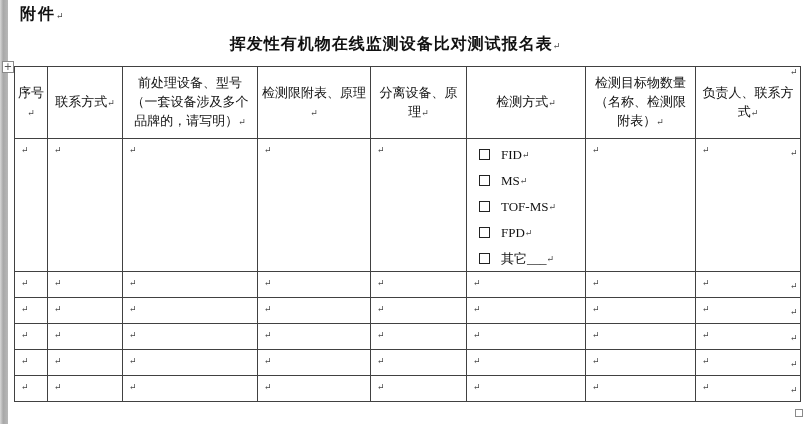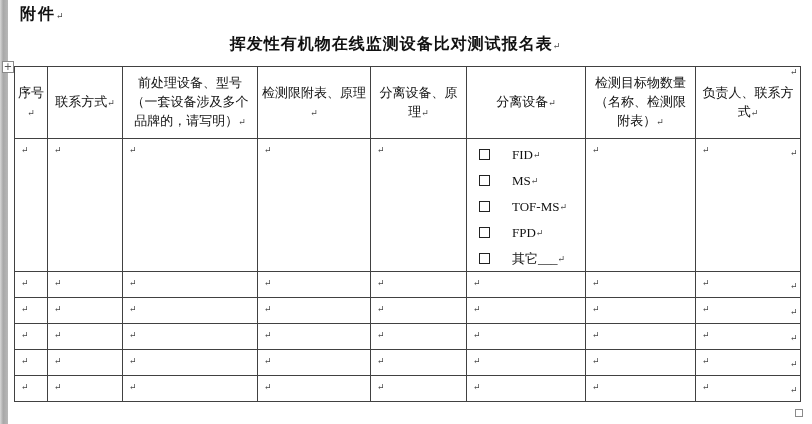--- a/index.html
+++ b/index.html
@@ -48,21 +48,21 @@
     vertical-align:top; font-size:13px;
     padding:2px 0 0 6px; text-align:left;
   }
   td .mark { display:inline-block; padding-top:2px; }
   .cb-cell { padding:2px 0 0 12px; }
   .opt { display:flex; align-items:center; height:26px; }
   .cb {
     width:11px; height:11px; border:1px solid #222;
     background:#fff; margin-right:11px; flex:0 0 auto; cursor:pointer;
   }
-  .opt-label { font-size:13px; line-height:15px; white-space:pre;margin-left:11px; }
+  .opt-label { font-size:13px; line-height:15px; white-space:pre; }
   .row-end-mark { position:absolute; left:790px; width:12px; }
   .resize-handle {
     position:absolute; left:795px; top:409px; width:8px; height:8px;
     border:1px solid #8a8a8a; background:#fff; cursor:nwse-resize;
   }
 </style>
 </head>
 <body>
 
 <div class="edge-strip"></div>
@@ -85,21 +85,21 @@
         <col style="width:110px">
         <col style="width:105px">
     </colgroup>
     <tbody id="tbl-body">
       <tr class="header-row">
         <th><span>序号</span><span class="mark">↵</span></th>
         <th><span>联系方式</span><span class="mark">↵</span></th>
         <th><span>前处理设备、型号（一套设备涉及多个品牌的，请写明）</span><span class="mark">↵</span></th>
         <th><span>检测限附表、原理</span><span class="mark">↵</span></th>
         <th><span>分离设备、原理</span><span class="mark">↵</span></th>
-        <th><span>分离设备</span><span class="mark">↵</span></th>
+        <th><span>检测方式</span><span class="mark">↵</span></th>
         <th><span>检测目标物数量（名称、检测限附表）</span><span class="mark">↵</span></th>
         <th><span>负责人、联系方式</span><span class="mark">↵</span></th>
       </tr>
       <tr class="detail-row">
         <td><span class="mark">↵</span></td>
         <td><span class="mark">↵</span></td>
         <td><span class="mark">↵</span></td>
         <td><span class="mark">↵</span></td>
         <td><span class="mark">↵</span></td>
         <td class="cb-cell">

